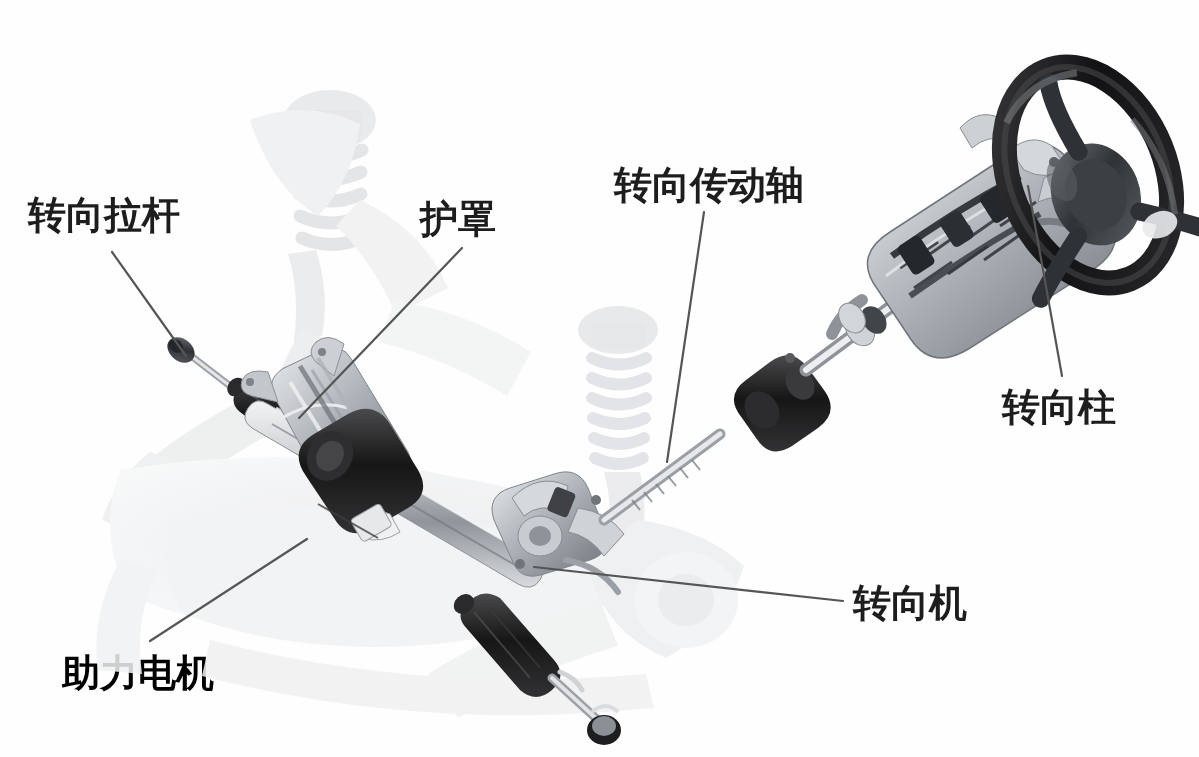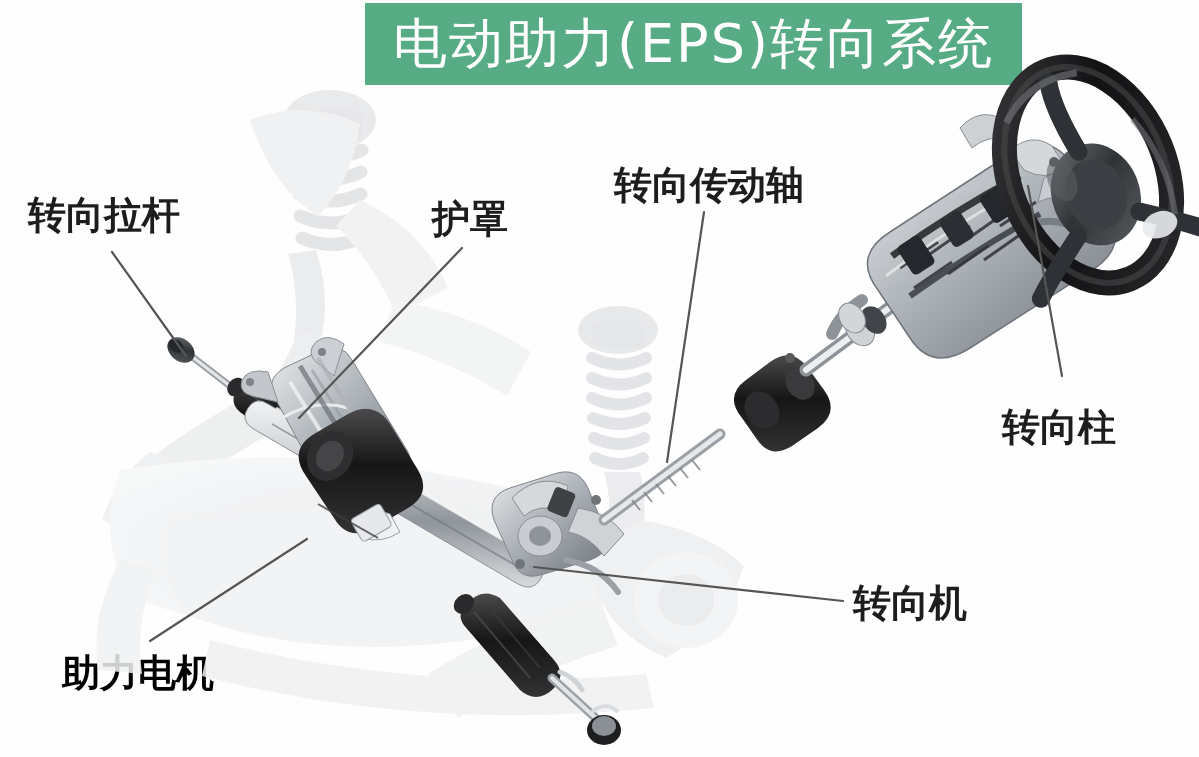--- a/index.html
+++ b/index.html
@@ -277,26 +277,23 @@
     <g stroke="#555555" stroke-width="2.2" fill="none" stroke-linecap="round">
       <line x1="112" y1="252" x2="186" y2="356" stroke="#555555"></line>
       <line x1="462" y1="248" x2="299" y2="418" stroke="#555555"></line>
       <line x1="704" y1="212" x2="667" y2="462" stroke="#555555"></line>
       <line x1="1028" y1="186" x2="1062" y2="376" stroke="#555555"></line>
       <line x1="843" y1="601" x2="534" y2="567" stroke="#555555"></line>
       <line x1="150" y1="641" x2="307" y2="539" stroke="#555555"></line>
     </g>
   </svg>
 
-  <div id="title-banner" style="background: rgb(87, 171, 133);">
-    <span class="t" style="color: rgb(255, 255, 255);">电动助力(EPS)转向系统</span>
-  </div>
 
   <div id="labels-container">
     <div class="label" style="left: 28px; top: 196px; color: rgb(29, 29, 29); text-align: right;">转向拉杆</div>
-    <div class="label" style="left: 432px; top: 200px; color: rgb(29, 29, 29);">护罩</div>
+    <div class="label" style="left: 420px; top: 200px; color: rgb(29, 29, 29);">护罩</div>
     <div class="label" style="left: 614px; top: 166px; color: rgb(29, 29, 29);">转向传动轴</div>
-    <div class="label" style="left: 1002px; top: 408px; color: rgb(29, 29, 29);">转向柱</div>
+    <div class="label" style="left: 1002px; top: 388px; color: rgb(29, 29, 29);">转向柱</div>
     <div class="label" style="left: 853px; top: 584px; color: rgb(29, 29, 29);">转向机</div>
     <div class="label" style="left: 62px; top: 654px; color: #000000;">助力电机</div>
   </div>
 
 </div>
 
 </body></html>

